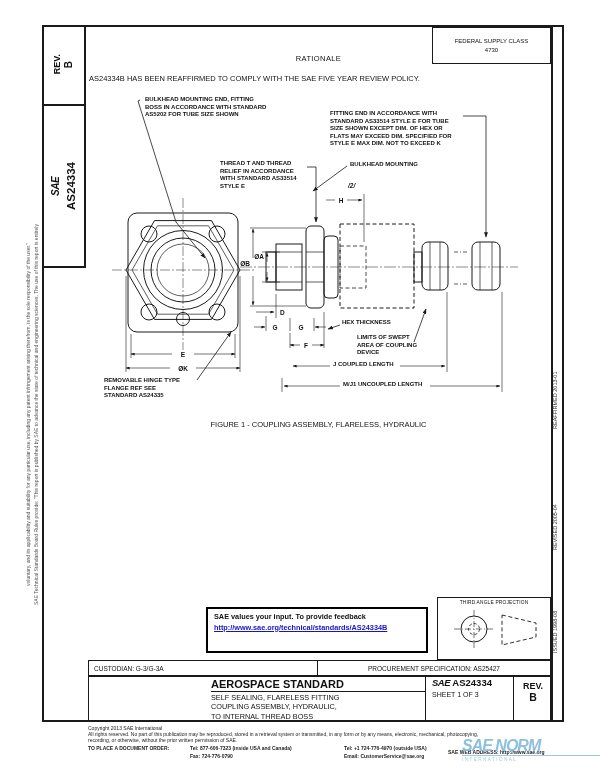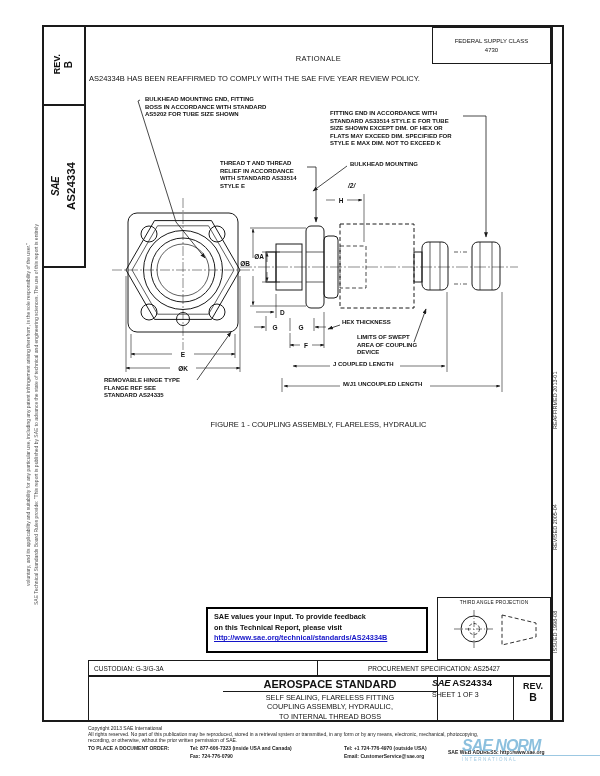--- a/index.html
+++ b/index.html
@@ -42,21 +42,21 @@
   .proc{position:absolute;left:318px;top:660px;width:233px;height:16px;box-sizing:border-box;
         border:1px solid #1a1a1a;border-left:none;font-size:6.5px;display:flex;align-items:center;justify-content:center;}
   
   .tblock{position:absolute;left:88px;top:676px;width:463px;height:46px;box-sizing:border-box;border:1.5px solid #1a1a1a;}
   .tcell{position:absolute;top:0;height:100%;box-sizing:border-box;}
   .logo-cell{left:0;width:122px;border-right:1.5px solid #1a1a1a;display:flex;flex-direction:column;align-items:center;justify-content:center;}
   .logo-main{font-size:17px;line-height:1;}
   .logo-sae{font-weight:bold;font-style:italic;letter-spacing:-1px;}
   .logo-aero{font-style:italic;font-weight:normal;letter-spacing:-.5px;}
   .logo-sub{font-size:4.5px;font-style:italic;color:#333;margin-top:1px;align-self:flex-start;padding-left:10px;}
-  .mid-cell{left:134px;width:215px;border-right:1.5px solid #1a1a1a;text-align:center;}
+  .mid-cell{left:122px;width:215px;border-right:1.5px solid #1a1a1a;text-align:left;}
   .std-head{font-size:11px;font-weight:bold;border-bottom:1px solid #1a1a1a;padding:1px 0;}
   .std-title{font-size:7.3px;line-height:1.3;padding-top:1px;}
   .num-cell{left:337px;width:88px;border-right:1.5px solid #1a1a1a;padding:0 0 0 6px;}
   .doc-num{font-size:9.5px;font-weight:bold;}
   .doc-num .sae{font-style:italic;letter-spacing:-.5px;}
   .sheet{font-size:7px;margin-top:3px;}
   .rev-cell{left:425px;width:38px;text-align:center;padding-top:4px;}
   .rev-lab{font-size:9px;font-weight:bold;}
   .rev-val{font-size:10.5px;font-weight:bold;}
   
@@ -240,21 +240,20 @@
   <div class="co" style="left:342px;top:319px;white-space:nowrap;">HEX THICKNESS</div>
   <div class="co" style="left:357px;top:334px;width:64px;">LIMITS OF SWEPT AREA OF COUPLING DEVICE</div>
   <div class="co" style="left:104px;top:377px;width:84px;">REMOVABLE HINGE TYPE FLANGE REF SEE STANDARD AS24335</div>
   <div class="dimtxt" style="left:333px;top:361px;">J COUPLED LENGTH</div>
   <div class="dimtxt" style="left:343px;top:381px;">M/J1 UNCOUPLED LENGTH</div>
 
   <div class="caption">FIGURE 1 - COUPLING ASSEMBLY, FLARELESS, HYDRAULIC</div>
 
   <div class="feedback">
     <div>SAE values your input. To provide feedback</div>
-    <div>on this Technical Report, please visit</div>
     <a class="link">http://www.sae.org/technical/standards/AS24334B</a>
   </div>
 
   <div class="projbox">
     <span class="plabel">THIRD ANGLE PROJECTION</span>
     <svg width="112" height="48" viewBox="0 0 112 48" style="position:static;">
       <g stroke="#1a1a1a" fill="none">
         <circle cx="36" cy="24" r="13" stroke-width="1"></circle>
         <circle cx="36" cy="24" r="5.5" stroke-width=".8" stroke-dasharray="3 2"></circle>
         <line x1="16" y1="24" x2="56" y2="24" stroke-width=".6" stroke-dasharray="6 2 1 2"></line>

